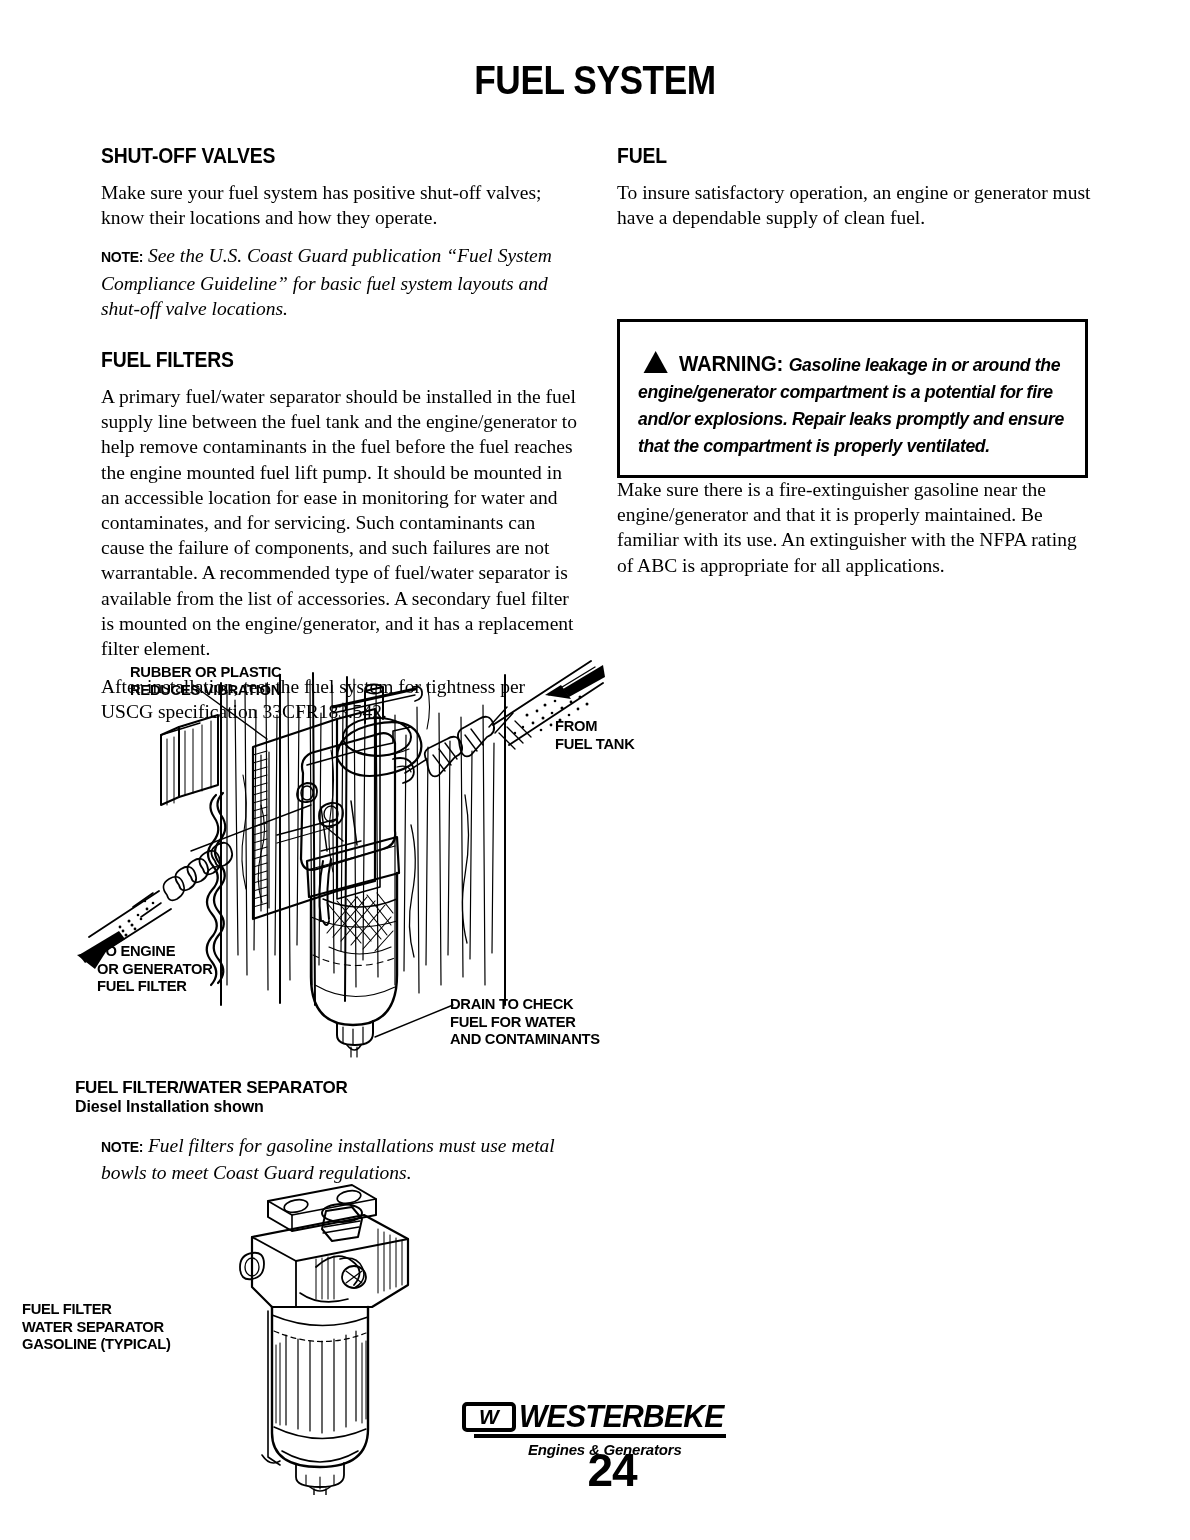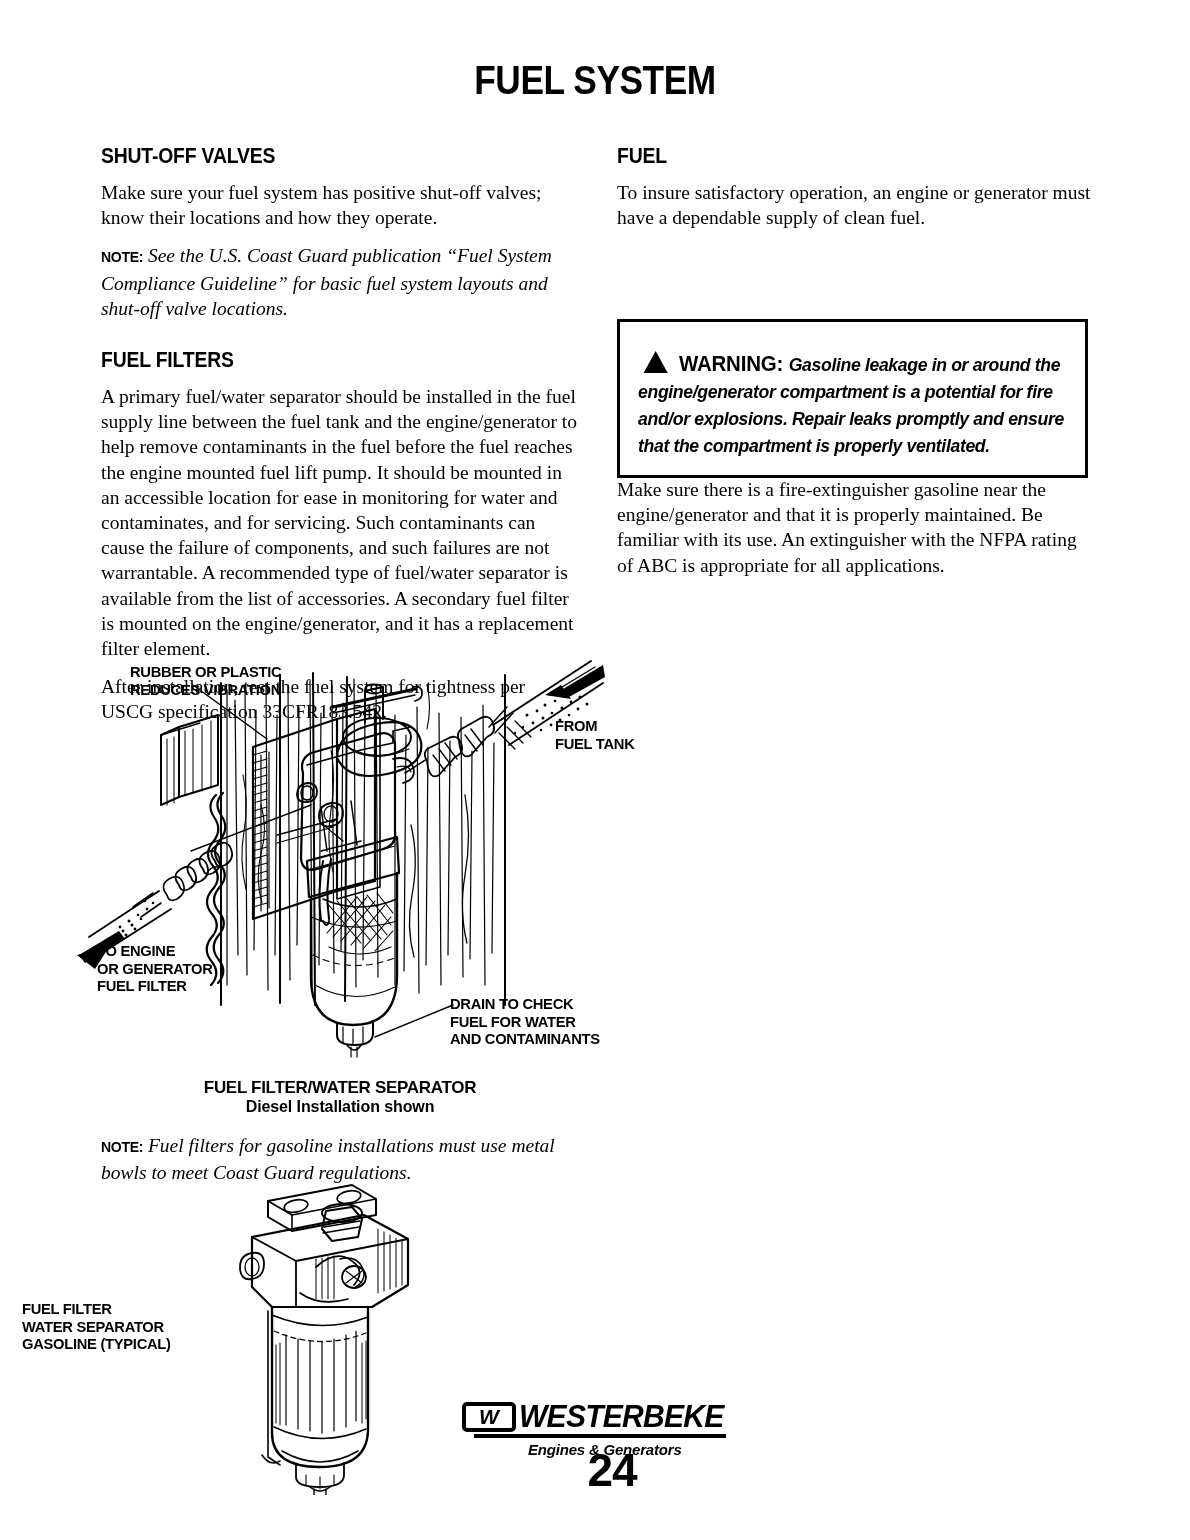--- a/index.html
+++ b/index.html
@@ -130,21 +130,21 @@
     left: 75px;
     top: 655px;
     width: 530px;
     height: 470px;
   }
   .fig-caption {
     position: absolute;
     left: 75px;
     top: 1078px;
     width: 530px;
-    text-align: center;
+    text-align: left;
     font-family: "Liberation Sans", "DejaVu Sans", sans-serif;
     font-weight: bold;
     line-height: 19px;
   }
   .fig-caption .l1 { font-size: 17px; letter-spacing: -0.3px; }
   .fig-caption .l2 { font-size: 16px; letter-spacing: -0.1px; }
 
   .note-block {
     position: absolute;
     left: 101px;

